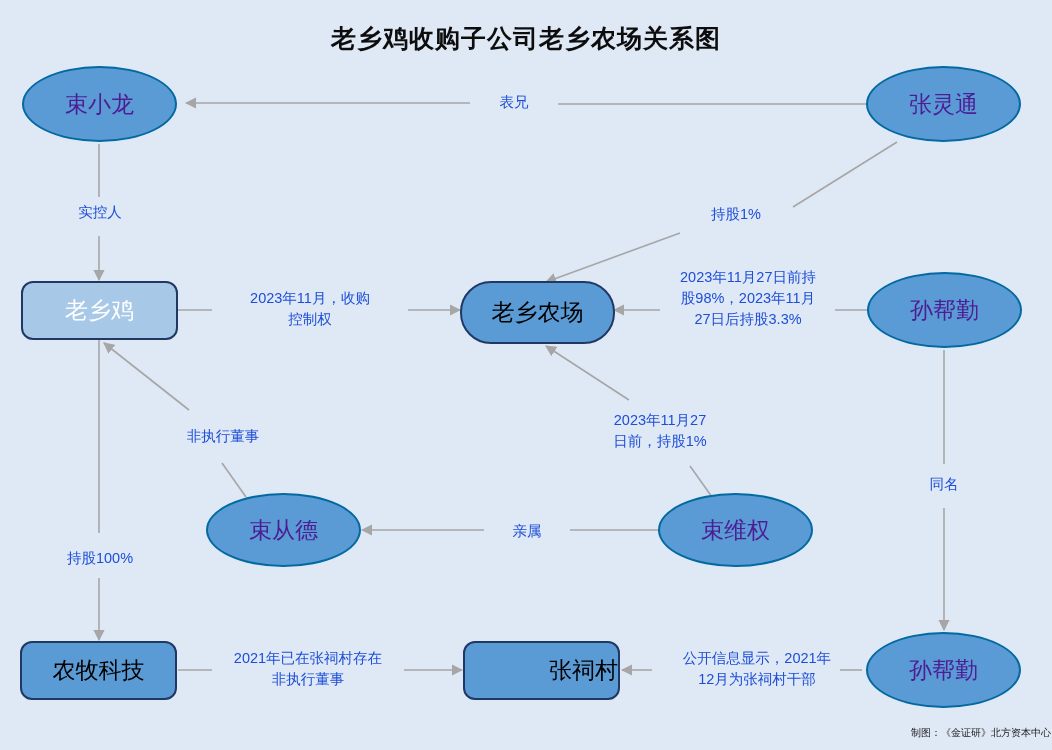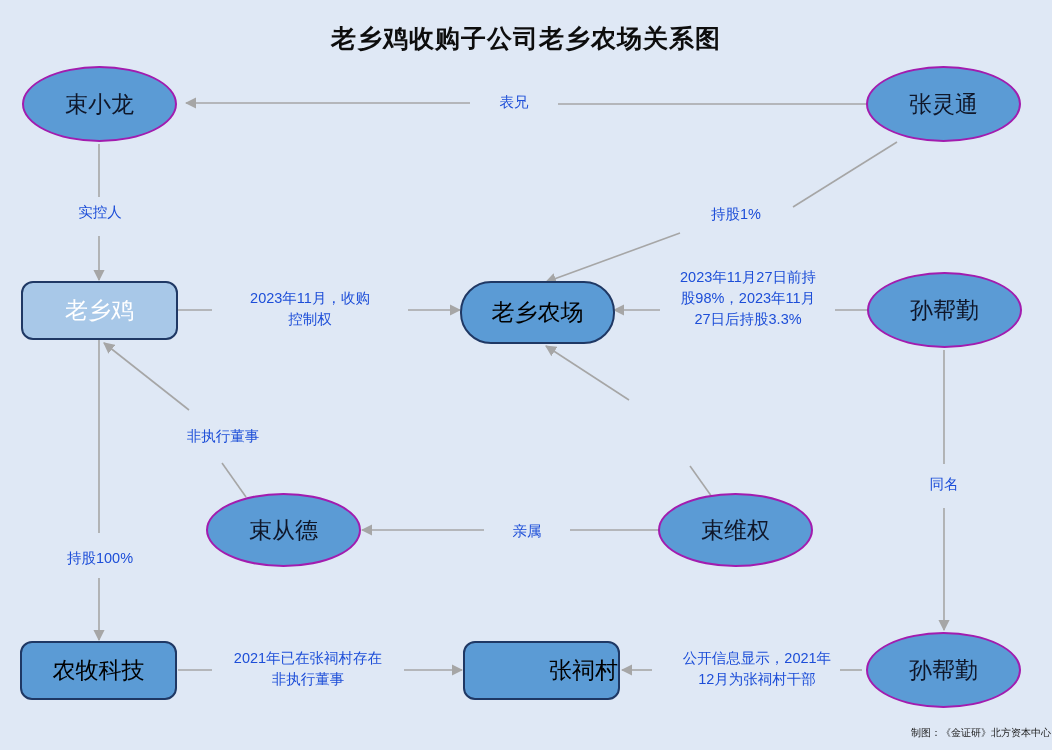--- a/index.html
+++ b/index.html
@@ -39,22 +39,22 @@
     display: flex;
     align-items: center;
     justify-content: center;
     box-sizing: border-box;
     text-align: center;
     line-height: 1.15;
   }
   .node.ellipse {
     border-radius: 50%;
     background: #5b9bd5;
-    border: 2px solid #a21caf;
-    color: #0f172a;
+    border: 2px solid #0369a1;
+    color: #4c1d95;
     font-size: 23px;
   }
   .node.rect {
     border-radius: 12px;
     background: #5b9bd5;
     border: 2px solid #1f3864;
     color: #000000;
     font-size: 23px;
   }
   .node.rect.light {
@@ -175,20 +175,22 @@
 
   <div class="edge-label" style="left:680px; top:204px; width:112px;">持股1%</div>
 
   <div class="edge-label" style="left:212px; top:288px; width:196px;">2023年11月，收购
 控制权</div>
 
   <div class="edge-label" style="left:660px; top:267px; width:176px;">2023年11月27日前持
 股98%，2023年11月
 27日后持股3.3%</div>
 
+  <div class="edge-label" style="left:591px; top:410px; width:138px;">2023年11月27
+日前，持股1%</div>
 
   <div class="edge-label" style="left:173px; top:426px; width:100px;">非执行董事</div>
 
   <div class="edge-label" style="left:484px; top:521px; width:86px;">亲属</div>
 
   <div class="edge-label" style="left:42px; top:548px; width:116px;">持股100%</div>
 
   <div class="edge-label" style="left:212px; top:648px; width:192px;">2021年已在张祠村存在
 非执行董事</div>
 

